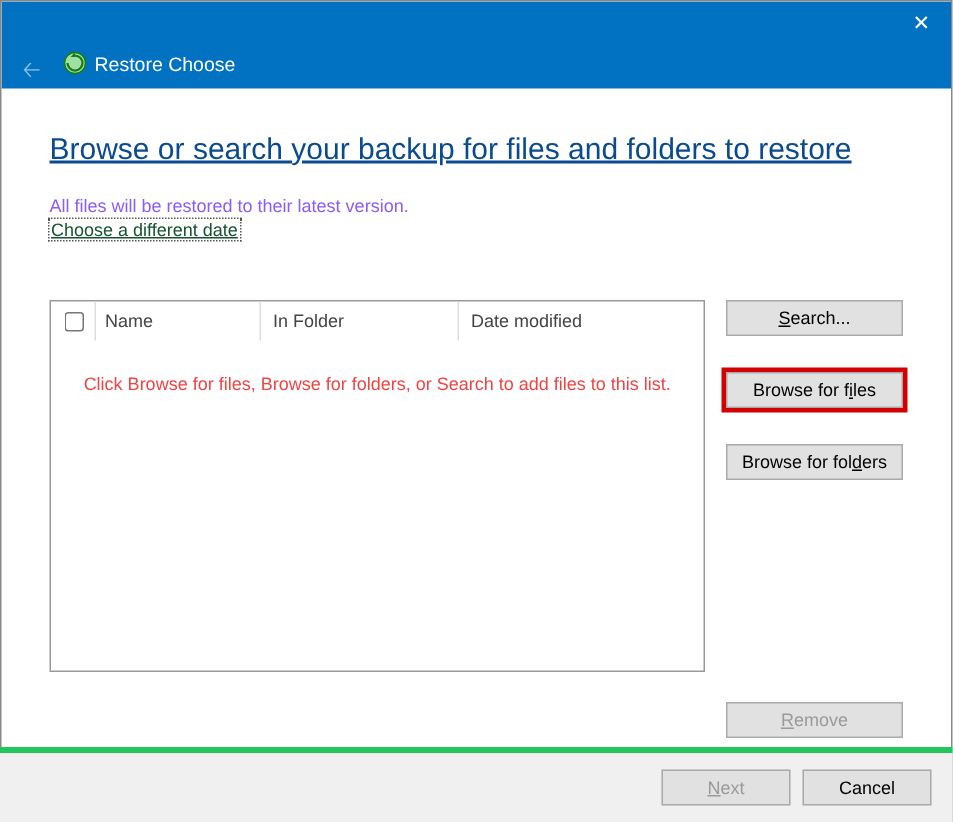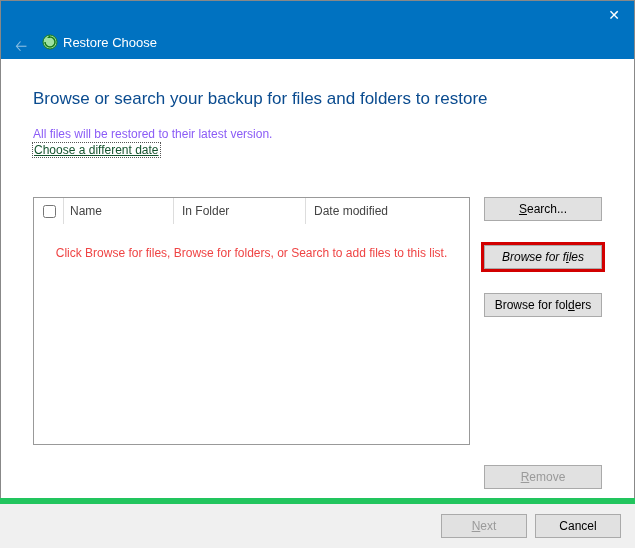--- a/index.html
+++ b/index.html
@@ -45,23 +45,24 @@
     top: 34px;
     left: 62px;
     font-size: 13px;
     color: #fff;
   }
   .content {
     padding: 20px 32px 0 32px;
   }
   .heading {
     color: #0a4b8f;
-    font-size: 17px;
+    font-size: 20px;
     margin: 10px 0 18px 0;
     font-weight: 400;
+    text-decoration: underline;
   }
   .subline {
     color: #8b5cf6;
     font-size: 12px;
     margin: 0;
   }
   .linklike {
     color: #14532d;
     font-size: 12px;
     text-decoration: underline;
@@ -129,29 +130,28 @@
     padding: 0;
   }
   .btn:disabled {
     color: #9a9a9a;
     cursor: default;
   }
   .btn .ul { text-decoration: underline; }
   .highlight {
     outline: 3px solid #d20000;
     outline-offset: 0;
-    font-style: italic;
   }
   .sidegap { height: 100px; }
   .footer {
     position: absolute;
     bottom: 0; left: 0; right: 0;
     height: 50px;
     background: #f0f0f0;
-    border-top: 6px solid #22c55e;
+    border-top: 4px solid #22c55e;
     display: flex;
     justify-content: flex-end;
     align-items: center;
     gap: 8px;
     padding-right: 14px;
   }
   .footer .btn {
     width: 86px;
     height: 24px;
   }

